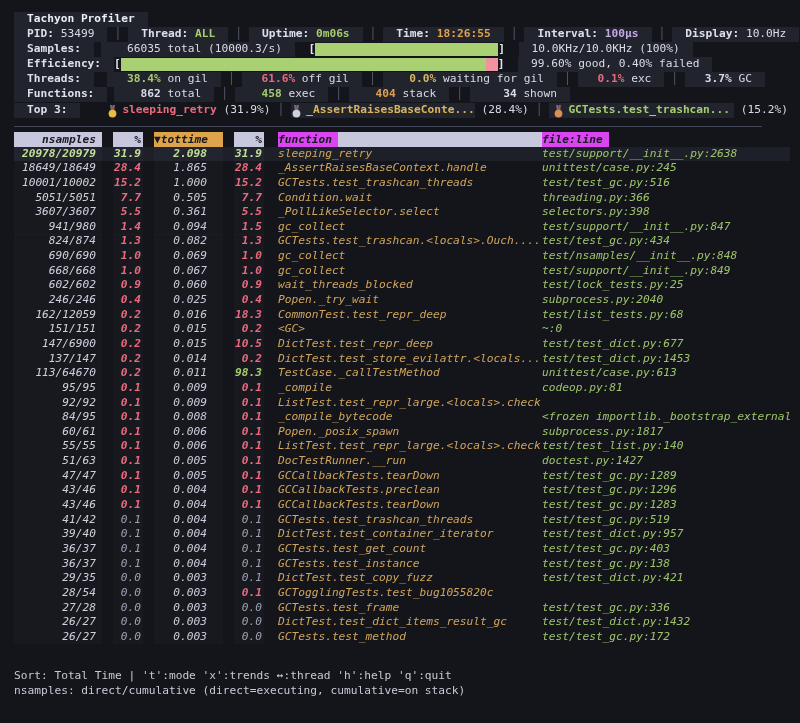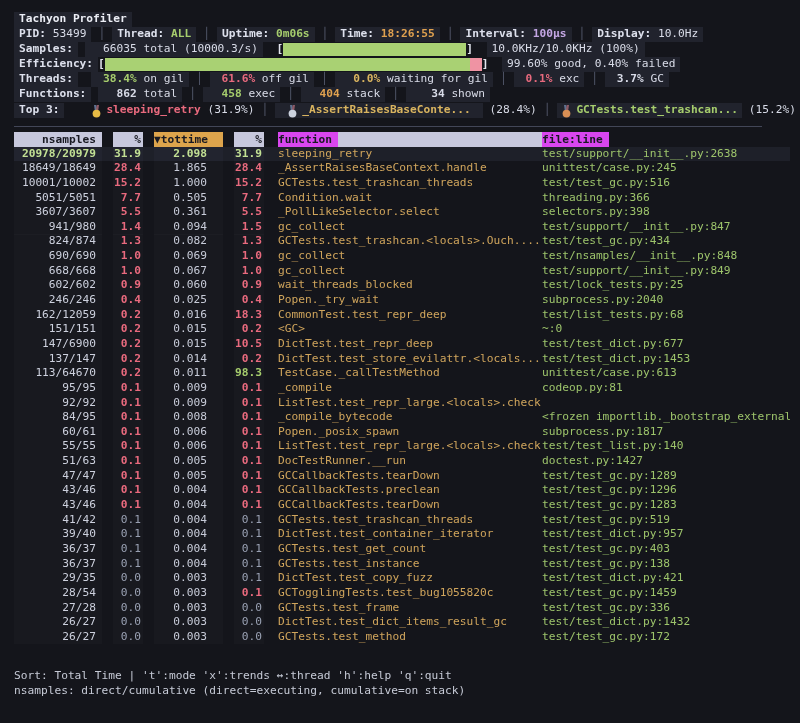--- a/index.html
+++ b/index.html
@@ -1,40 +1,40 @@
 <!DOCTYPE html>
 <html><head>
 <meta charset="utf-8">
 <style>
   html,body{margin:0;padding:0;background:#14151b;}
   body{width:800px;height:723px;overflow:hidden;
        font-family:"DejaVu Sans Mono","Liberation Mono",monospace;
        font-size:11.2px;line-height:14.65px;color:#d9dce8;}
   .app{padding:12px 10px 0 14px;}
   .line{display:flex;align-items:center;height:15px;white-space:pre;}
-  .seg{background:#21232d;padding:0 5px;display:inline-flex;align-items:center;white-space:pre;}
+  .seg{background:#21232d;padding:0 13px;display:inline-flex;align-items:center;white-space:pre;}
   .lbl{font-weight:700;color:#dde0ec;}
   .val{color:#d9dce8;}
   .divider{color:#555a6e;padding:0 7px;}
   .green{color:#a6cd6d;font-weight:700;}
   .red{color:#e96a7e;font-weight:700;}
   .orange{color:#e0a14f;font-weight:700;}
   .yellow{color:#d9b45f;font-weight:700;}
   .lavender{color:#c3a6e3;font-weight:700;}
   .white{color:#d9dce8;font-weight:700;}
   .title{font-weight:700;color:#eceef5;}
   
   .bracket{color:#e3e5ee;font-weight:700;}
   .barwrap{display:inline-flex;align-items:center;height:13px;}
   .barfill{height:13px;background:#a9d173;}
   .barfail{height:13px;background:#ef93a3;}
   
   .rule{border:none;border-top:1px solid #424657;margin:7px 28px 0 0;}
   
-  .tbl{margin-top:5px;}
+  .tbl{margin-top:5px;font-style:italic;}
   .trow{display:grid;grid-template-columns:88px 11px 30px 11px 69px 11px 30px 14px 264px 1fr;
         height:14.65px;line-height:14.65px;align-items:center;white-space:pre;}
   .c1{grid-column:1;text-align:right;padding-right:6px;}
   .c2{grid-column:3;text-align:right;padding-right:2px;}
   .c3{grid-column:5;text-align:right;padding-right:16px;}
   .c4{grid-column:7;text-align:right;padding-right:2px;}
   .c5{grid-column:9;overflow:hidden;}
   .c6{grid-column:10;overflow:hidden;}
   .thead .hcell{background:#c7c8dd;color:#181922;font-weight:700;height:15px;line-height:15px;}
   .thead .c5 .hpill,.thead .c6 .hpill{background:#d946ef;color:#181922;font-weight:700;display:inline-block;
@@ -135,21 +135,21 @@
       <svg class="medal medal-gold" width="11" height="13" viewBox="0 0 11 13">
           <path class="rib1" d="M3 0h2.2l1 4.4-2.4 1z"></path>
           <path class="rib2" d="M8 0H5.8l-1 4.4 2.4 1z"></path>
           <circle class="mc" cx="5.5" cy="8.6" r="3.9"></circle>
         </svg>
       <span class="red">sleeping_retry</span>
       <span> </span><span class="val">(31.9%)</span>
     </span>
     <span class="divider">│</span>
     <span style="display:inline-flex;align-items:center;">
-      <span class="seg" style="padding:0 12px;"><svg class="medal medal-silver" width="11" height="13" viewBox="0 0 11 13">
+      <span class="seg" style="padding:0 0;"><svg class="medal medal-silver" width="11" height="13" viewBox="0 0 11 13">
             <path class="rib1" d="M3 0h2.2l1 4.4-2.4 1z"></path>
             <path class="rib2" d="M8 0H5.8l-1 4.4 2.4 1z"></path>
             <circle class="mc" cx="5.5" cy="8.6" r="3.9"></circle>
           </svg><span class="yellow">_AssertRaisesBaseConte...</span></span>
       <span> </span><span class="val">(28.4%)</span>
     </span>
     <span class="divider">│</span>
     <span style="display:inline-flex;align-items:center;">
       <span class="seg" style="padding:0 4px;"><svg class="medal medal-bronze" width="11" height="13" viewBox="0 0 11 13">
             <path class="rib1" d="M3 0h2.2l1 4.4-2.4 1z"></path>
@@ -195,21 +195,21 @@
         <div class="trow"><span class="c1 ns">55/55</span><span class="c2 pred">0.1</span><span class="c3 tt">0.006</span><span class="c4 pred">0.1</span><span class="c5 fn">ListTest.test_repr_large.&lt;locals&gt;.check</span><span class="c6 fl">test/test_list.py:140</span></div>
         <div class="trow"><span class="c1 ns">51/63</span><span class="c2 pred">0.1</span><span class="c3 tt">0.005</span><span class="c4 pred">0.1</span><span class="c5 fn">DocTestRunner.__run</span><span class="c6 fl">doctest.py:1427</span></div>
         <div class="trow"><span class="c1 ns">47/47</span><span class="c2 pred">0.1</span><span class="c3 tt">0.005</span><span class="c4 pred">0.1</span><span class="c5 fn">GCCallbackTests.tearDown</span><span class="c6 fl">test/test_gc.py:1289</span></div>
         <div class="trow"><span class="c1 ns">43/46</span><span class="c2 pred">0.1</span><span class="c3 tt">0.004</span><span class="c4 pred">0.1</span><span class="c5 fn">GCCallbackTests.preclean</span><span class="c6 fl">test/test_gc.py:1296</span></div>
         <div class="trow"><span class="c1 ns">43/46</span><span class="c2 pred">0.1</span><span class="c3 tt">0.004</span><span class="c4 pred">0.1</span><span class="c5 fn">GCCallbackTests.tearDown</span><span class="c6 fl">test/test_gc.py:1283</span></div>
         <div class="trow"><span class="c1 ns">41/42</span><span class="c2 pdim">0.1</span><span class="c3 tt">0.004</span><span class="c4 pdim">0.1</span><span class="c5 fn">GCTests.test_trashcan_threads</span><span class="c6 fl">test/test_gc.py:519</span></div>
         <div class="trow"><span class="c1 ns">39/40</span><span class="c2 pdim">0.1</span><span class="c3 tt">0.004</span><span class="c4 pdim">0.1</span><span class="c5 fn">DictTest.test_container_iterator</span><span class="c6 fl">test/test_dict.py:957</span></div>
         <div class="trow"><span class="c1 ns">36/37</span><span class="c2 pdim">0.1</span><span class="c3 tt">0.004</span><span class="c4 pdim">0.1</span><span class="c5 fn">GCTests.test_get_count</span><span class="c6 fl">test/test_gc.py:403</span></div>
         <div class="trow"><span class="c1 ns">36/37</span><span class="c2 pdim">0.1</span><span class="c3 tt">0.004</span><span class="c4 pdim">0.1</span><span class="c5 fn">GCTests.test_instance</span><span class="c6 fl">test/test_gc.py:138</span></div>
         <div class="trow"><span class="c1 ns">29/35</span><span class="c2 pdim">0.0</span><span class="c3 tt">0.003</span><span class="c4 pdim">0.1</span><span class="c5 fn">DictTest.test_copy_fuzz</span><span class="c6 fl">test/test_dict.py:421</span></div>
-        <div class="trow"><span class="c1 ns">28/54</span><span class="c2 pdim">0.0</span><span class="c3 tt">0.003</span><span class="c4 pred">0.1</span><span class="c5 fn">GCTogglingTests.test_bug1055820c</span><span class="c6 fl">test/test_gc.py:1459</span></div>
+        <div class="trow"><span class="c1 ns">28/54</span><span class="c2 pdim">0.0</span><span class="c3 tt">0.003</span><span class="c4 pred">0.1</span><span class="c5 fn">GCTogglingTests.test_bug1055820c</span></div>
         <div class="trow"><span class="c1 ns">27/28</span><span class="c2 pdim">0.0</span><span class="c3 tt">0.003</span><span class="c4 pdim">0.0</span><span class="c5 fn">GCTests.test_frame</span><span class="c6 fl">test/test_gc.py:336</span></div>
         <div class="trow"><span class="c1 ns">26/27</span><span class="c2 pdim">0.0</span><span class="c3 tt">0.003</span><span class="c4 pdim">0.0</span><span class="c5 fn">DictTest.test_dict_items_result_gc</span><span class="c6 fl">test/test_dict.py:1432</span></div>
         <div class="trow"><span class="c1 ns">26/27</span><span class="c2 pdim">0.0</span><span class="c3 tt">0.003</span><span class="c4 pdim">0.0</span><span class="c5 fn">GCTests.test_method</span><span class="c6 fl">test/test_gc.py:172</span></div>
       </div>
   </div>
 
   <div class="footer">
     <div class="line">Sort: Total Time | 't':mode 'x':trends ↔:thread 'h':help 'q':quit</div>
     <div class="line">nsamples: direct/cumulative (direct=executing, cumulative=on stack)</div>
   </div>

